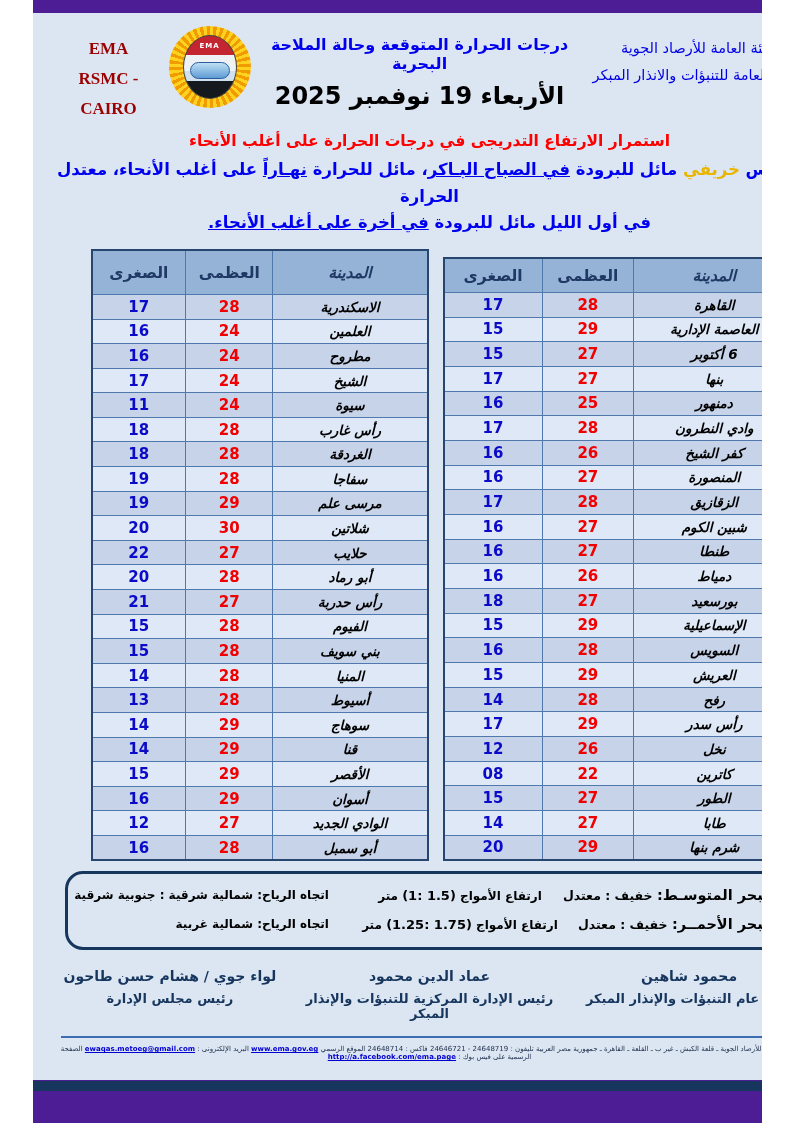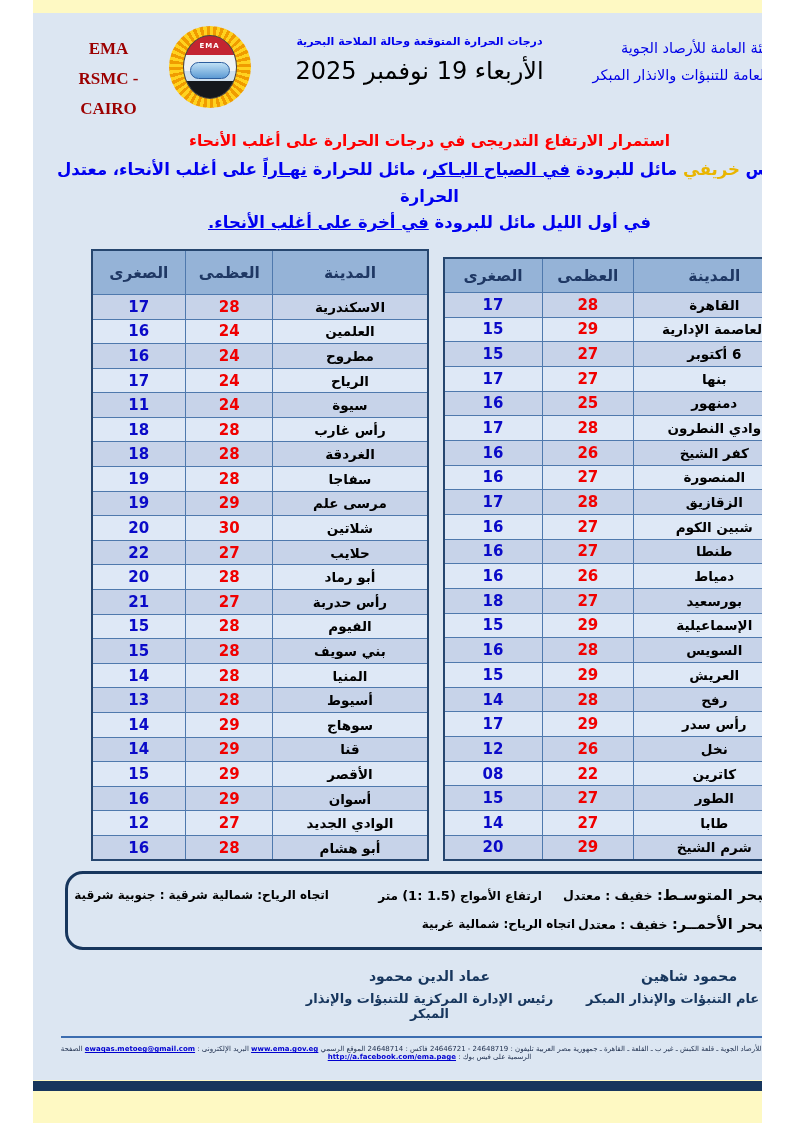--- a/index.html
+++ b/index.html
@@ -1,58 +1,58 @@
 <!DOCTYPE html>
 <html lang="ar"><head>
 <meta charset="utf-8">
 <style>
   * { margin:0; padding:0; box-sizing:border-box; }
   body { font-family:"DejaVu Sans", sans-serif; background:#ffffff; }
-  .page { position:relative; width:729px; height:1123px; background:#fef9c3; overflow:hidden; margin:0 auto; }
+  .page { position:relative; width:729px; height:1123px; background:#4c1d95; overflow:hidden; margin:0 auto; }
   .canvas { position:absolute; top:13px; left:0; width:794px; height:1067px; background:#dce6f2; }
   .bottombar { position:absolute; top:1081px; left:0; width:794px; height:10px; background:#17365d; }
 
   
   .header { display:flex; padding:13px 6px 0 16px; align-items:flex-start; }
   .en-block { width:120px; padding-top:8px; color:#9c0000; font-family:"Liberation Serif", serif;
               font-weight:bold; font-size:17px; line-height:1.75; text-align:center; }
   .logo { width:82px; height:82px; position:relative; flex:none; }
   .logo-sun { position:absolute; inset:0; border-radius:50%;
               background:repeating-conic-gradient(#ffd21f 0deg 5deg, #f09c00 5deg 10deg); }
   .logo-oval { position:absolute; left:14px; top:9px; width:54px; height:64px; border-radius:50%;
                border:1px solid #444;
                background:linear-gradient(180deg,#c32531 0 30%,#eef2f5 30% 56%,#cfe0ef 56% 72%,#15181c 72% 100%); }
   .logo-ema { position:absolute; left:0; top:16px; width:82px; text-align:center;
               font-size:7px; font-weight:bold; color:#ffffff; letter-spacing:1px; }
   .logo-cloud { position:absolute; left:21px; top:36px; width:40px; height:17px; border-radius:9px;
                 background:linear-gradient(180deg,#bfe0f5,#5e9bd4); border:1px solid #2b5d9e; }
   .center-block { flex:1; text-align:center; padding-top:9px; }
-  .doc-title { color:#0000ee; font-weight:bold; font-size:11px; direction:rtl; }
-  .doc-date { color:#000000; font-weight:normal; font-size:24px; margin-top:9px; direction:rtl; }
+  .doc-title { color:#0000ee; font-weight:bold; font-size:16px; direction:rtl; }
+  .doc-date { color:#000000; font-weight:bold; font-size:24px; margin-top:9px; direction:rtl; }
   .ar-block { width:232px; text-align:center; padding:9px 6px 0 0; color:#0000e6; font-weight:normal;
               font-size:14.5px; line-height:1.85; direction:rtl; }
 
   
   .headline { text-align:center; color:#ff0000; font-weight:bold; font-size:15.5px; margin-top:9px; direction:rtl; }
   .forecast { text-align:center; margin-top:7px; direction:rtl; color:#0000f0; font-weight:bold;
               font-size:16.5px; line-height:1.6; }
   .fseg.u { text-decoration:underline; }
   .fseg.yellow { color:#e9b500; }
 
   
   .tables { display:flex; direction:rtl; margin:13px 30px 0 58px; gap:14px; }
   .temp-table { border-collapse:collapse; direction:rtl; border:2.5px solid #26466f; background:#dce6f2; }
   .tbl-right { width:354px; margin-top:8px; }
   .tbl-left  { width:338px; }
   .temp-table th, .temp-table td { border:1.5px solid #4f79ad; text-align:center; font-weight:bold; }
   .temp-table thead th { background:#95b3d7; color:#1f3864; font-size:15.5px; }
   .tbl-left  thead th { height:44px; }
   .tbl-right thead th { height:34px; }
   .temp-table td { height:24.6px; }
-  .th-city, .city-cell { width:46%; }
+  .th-city, .city-cell { width:46%;font-style:italic; }
   .th-max,  .max-cell  { width:26%; }
   .th-min,  .min-cell  { width:28%; }
   .city-cell { color:#000000; font-size:13.5px; }
   .max-cell  { color:#f00000; font-size:15px; }
   .min-cell  { color:#0a0ac8; font-size:15px; }
   .temp-table tbody tr:nth-child(odd)  td { background:#c7d3e9; }
   .temp-table tbody tr:nth-child(even) td { background:#dee8f6; }
 
   
   .marine { margin:10px 28px 0 32px; border:3px solid #17365d; border-radius:18px;
@@ -224,21 +224,21 @@
               <td class="city-cell">الطور</td>
               <td class="max-cell">27</td>
               <td class="min-cell">15</td>
             </tr>
             <tr>
               <td class="city-cell">طابا</td>
               <td class="max-cell">27</td>
               <td class="min-cell">14</td>
             </tr>
             <tr>
-              <td class="city-cell">شرم الشيخ</td>
+              <td class="city-cell">شرم بنها</td>
               <td class="max-cell">29</td>
               <td class="min-cell">20</td>
             </tr>
           </tbody>
       </table>
       <table class="temp-table tbl-left">
         <thead>
           <tr>
             <th class="th-city">المدينة</th>
             <th class="th-max">العظمى</th>
@@ -255,21 +255,21 @@
               <td class="city-cell">العلمين</td>
               <td class="max-cell">24</td>
               <td class="min-cell">16</td>
             </tr>
             <tr>
               <td class="city-cell">مطروح</td>
               <td class="max-cell">24</td>
               <td class="min-cell">16</td>
             </tr>
             <tr>
-              <td class="city-cell">الرياح</td>
+              <td class="city-cell">الشيخ</td>
               <td class="max-cell">24</td>
               <td class="min-cell">17</td>
             </tr>
             <tr>
               <td class="city-cell">سيوة</td>
               <td class="max-cell">24</td>
               <td class="min-cell">11</td>
             </tr>
             <tr>
               <td class="city-cell">رأس غارب</td>
@@ -350,49 +350,54 @@
               <td class="city-cell">أسوان</td>
               <td class="max-cell">29</td>
               <td class="min-cell">16</td>
             </tr>
             <tr>
               <td class="city-cell">الوادي الجديد</td>
               <td class="max-cell">27</td>
               <td class="min-cell">12</td>
             </tr>
             <tr>
-              <td class="city-cell">أبو هشام</td>
+              <td class="city-cell">أبو سمبل</td>
               <td class="max-cell">28</td>
               <td class="min-cell">16</td>
             </tr>
           </tbody>
       </table>
     </div>
 
     <div class="marine" id="marine-box">
         <div class="marine-row">
           <div class="m-sea"><span class="sea-name">البحر المتوسـط:</span>  <span>خفيف : معتدل</span></div>
           <div class="m-waves"><span>ارتفاع الأمواج </span><span class="waves-value" dir="ltr">(1: 1.5)</span><span> متر</span></div>
           <div class="m-wind"><span>اتجاه الرياح: </span><span>شمالية شرقية : جنوبية شرقية</span></div>
         </div>
         <div class="marine-row">
           <div class="m-sea"><span class="sea-name">البحر الأحمــر:</span>  <span>خفيف : معتدل</span></div>
+          <div class="m-waves"><span>ارتفاع الأمواج </span><span class="waves-value" dir="ltr">(1.25: 1.75)</span><span> متر</span></div>
           <div class="m-wind"><span>اتجاه الرياح: </span><span>شمالية غربية</span></div>
         </div>
       </div>
 
     <div class="sigs" id="sigs">
         <div class="sig">
           <div class="sig-name">محمود شاهين</div>
           <div class="sig-title">مدير عام التنبؤات والإنذار المبكر</div>
         </div>
         <div class="sig">
           <div class="sig-name">عماد الدين محمود</div>
           <div class="sig-title">رئيس الإدارة المركزية للتنبؤات والإنذار المبكر</div>
         </div>
+        <div class="sig">
+          <div class="sig-name">لواء جوي / هشام حسن طاحون</div>
+          <div class="sig-title">رئيس مجلس الإدارة</div>
+        </div>
       </div>
 
     <div class="footer-divider"></div>
     <div class="tiny-footer" id="tiny-footer"><span>الهيئة العامة للأرصاد الجوية ـ قلعة الكبش ـ غير ب ـ القلعة ـ القاهرة ـ جمهورية مصر العربية تليفون : 24648719 - 24646721 فاكس : 24648714 الموقع الرسمي </span><a href="#">www.ema.gov.eg</a><span> البريد الإلكترونى : </span><a href="#">ewaqas.metoeg@gmail.com</a><span> الصفحة الرسمية على فيس بوك : </span><a href="#">http://a.facebook.com/ema.page</a></div>
 
   </div>
   <div class="bottombar"></div>
 </div>
 
 </body></html>

